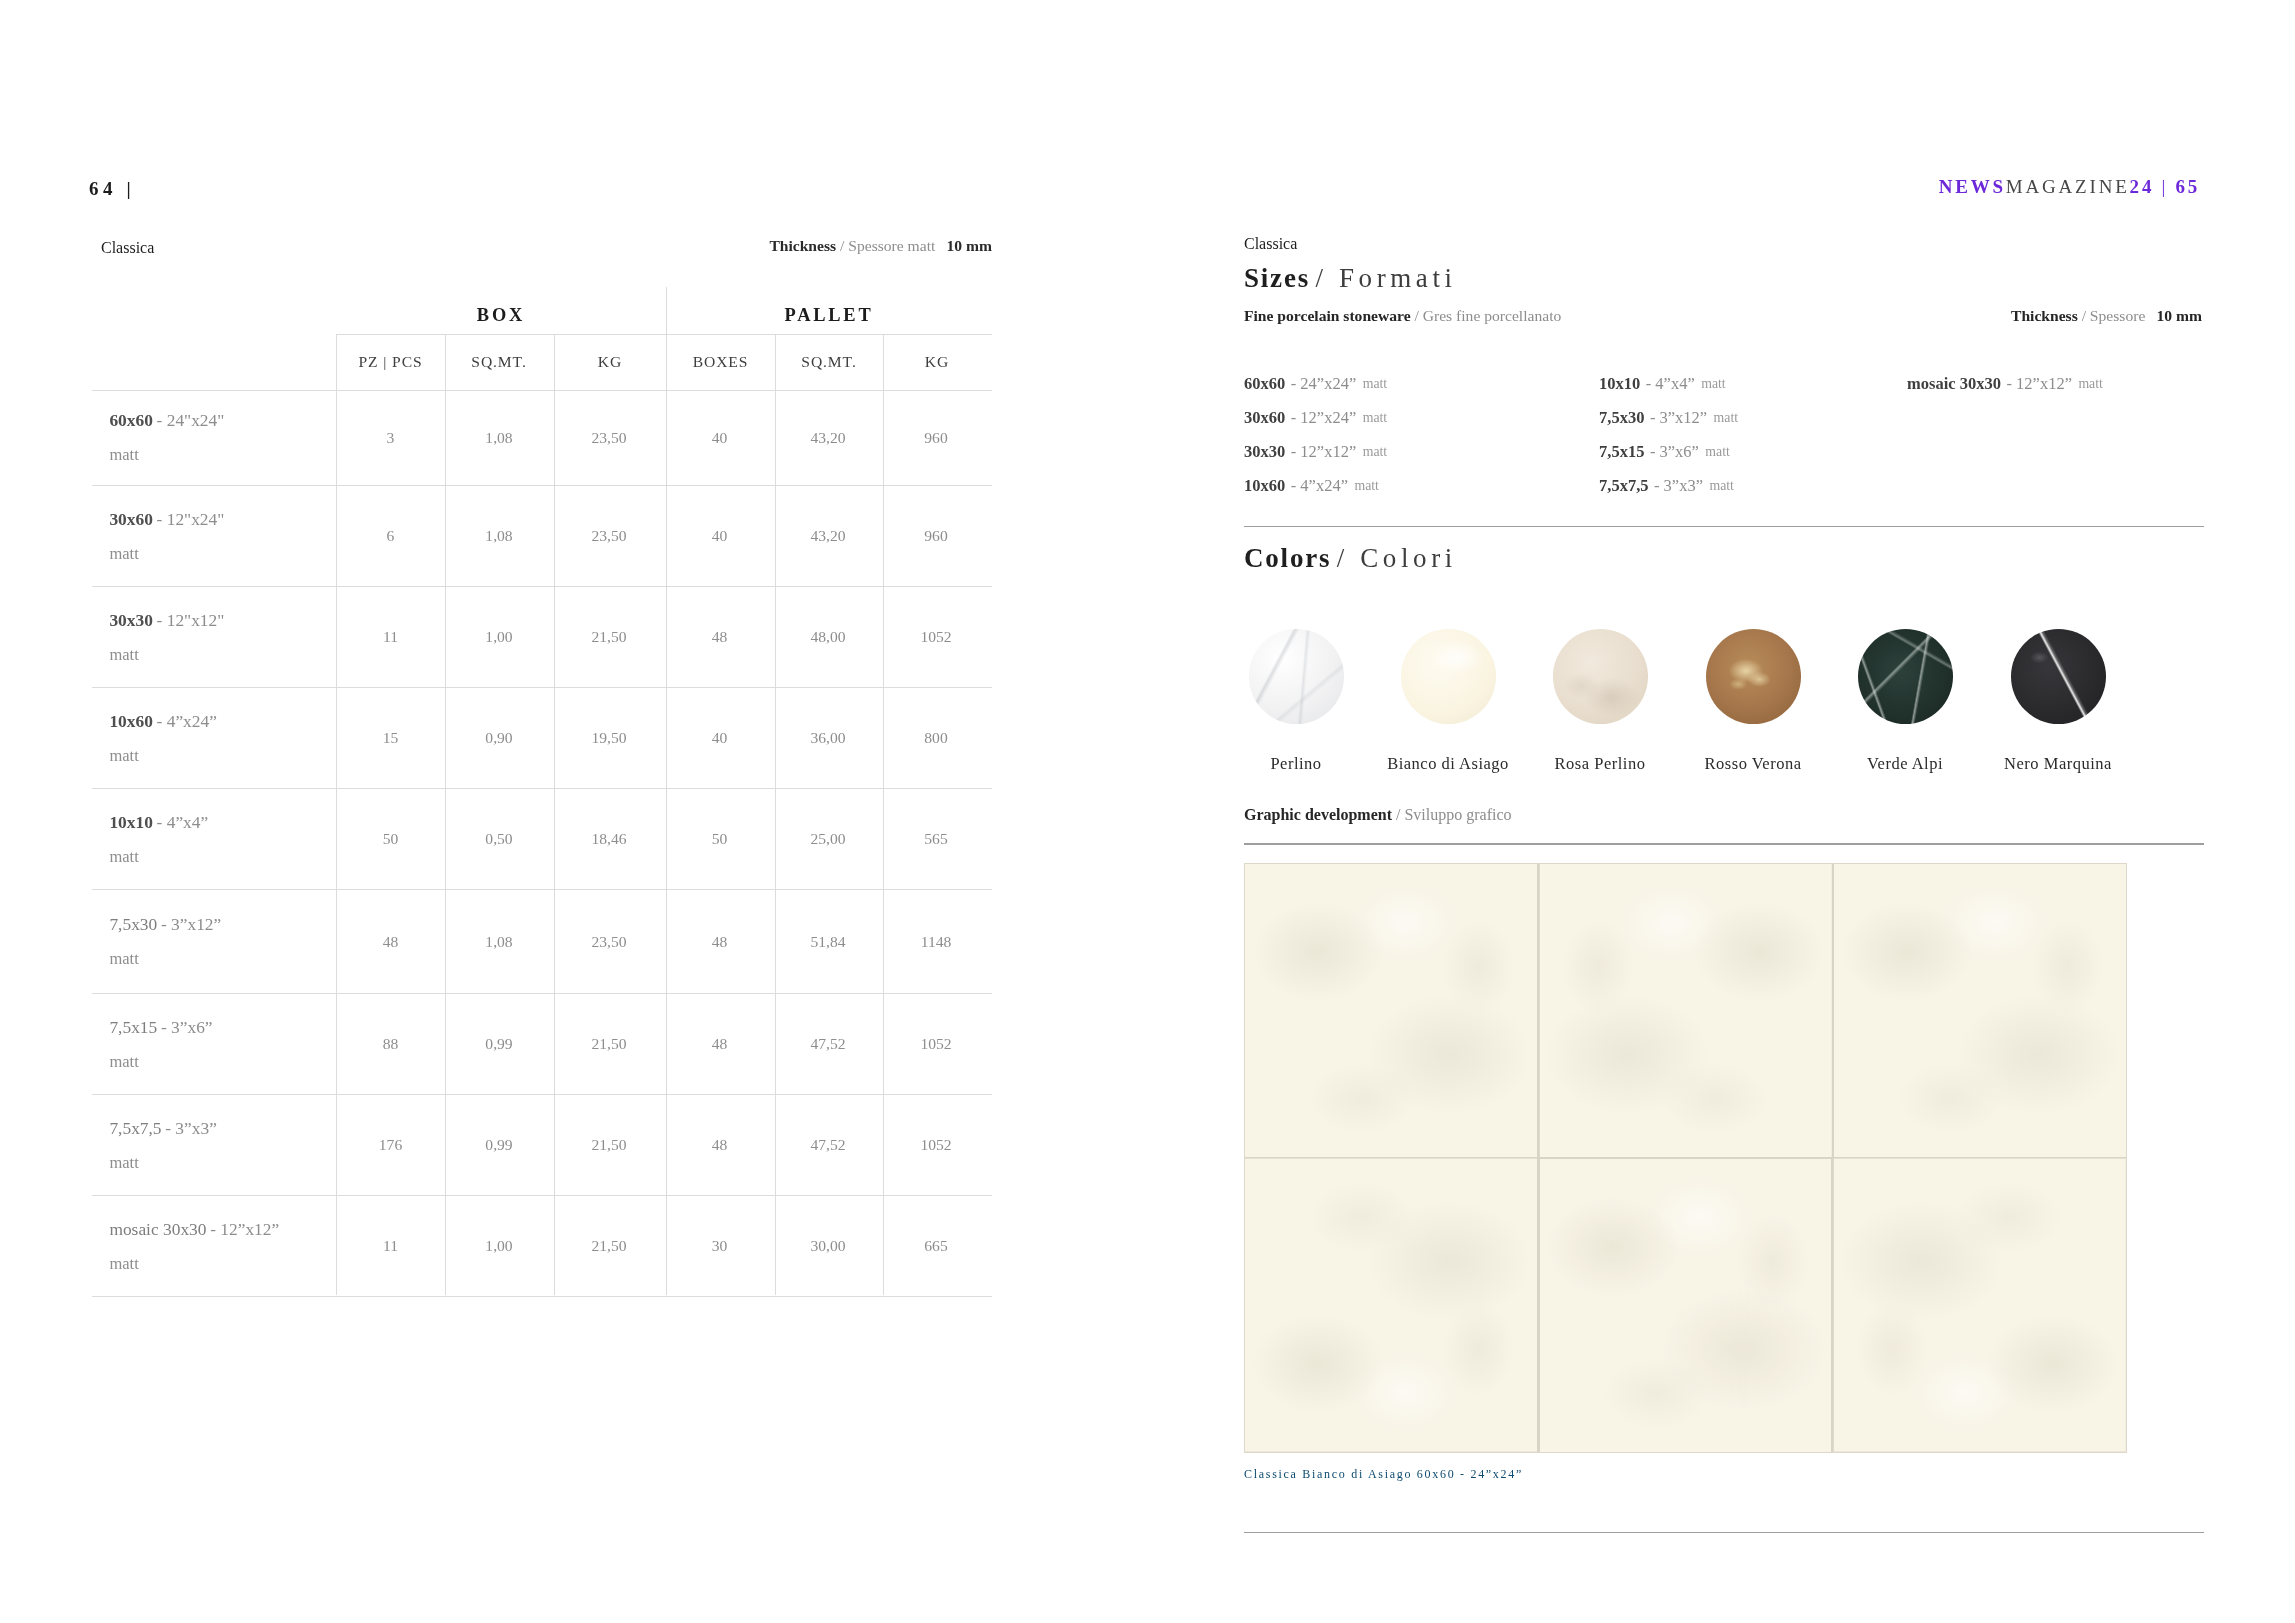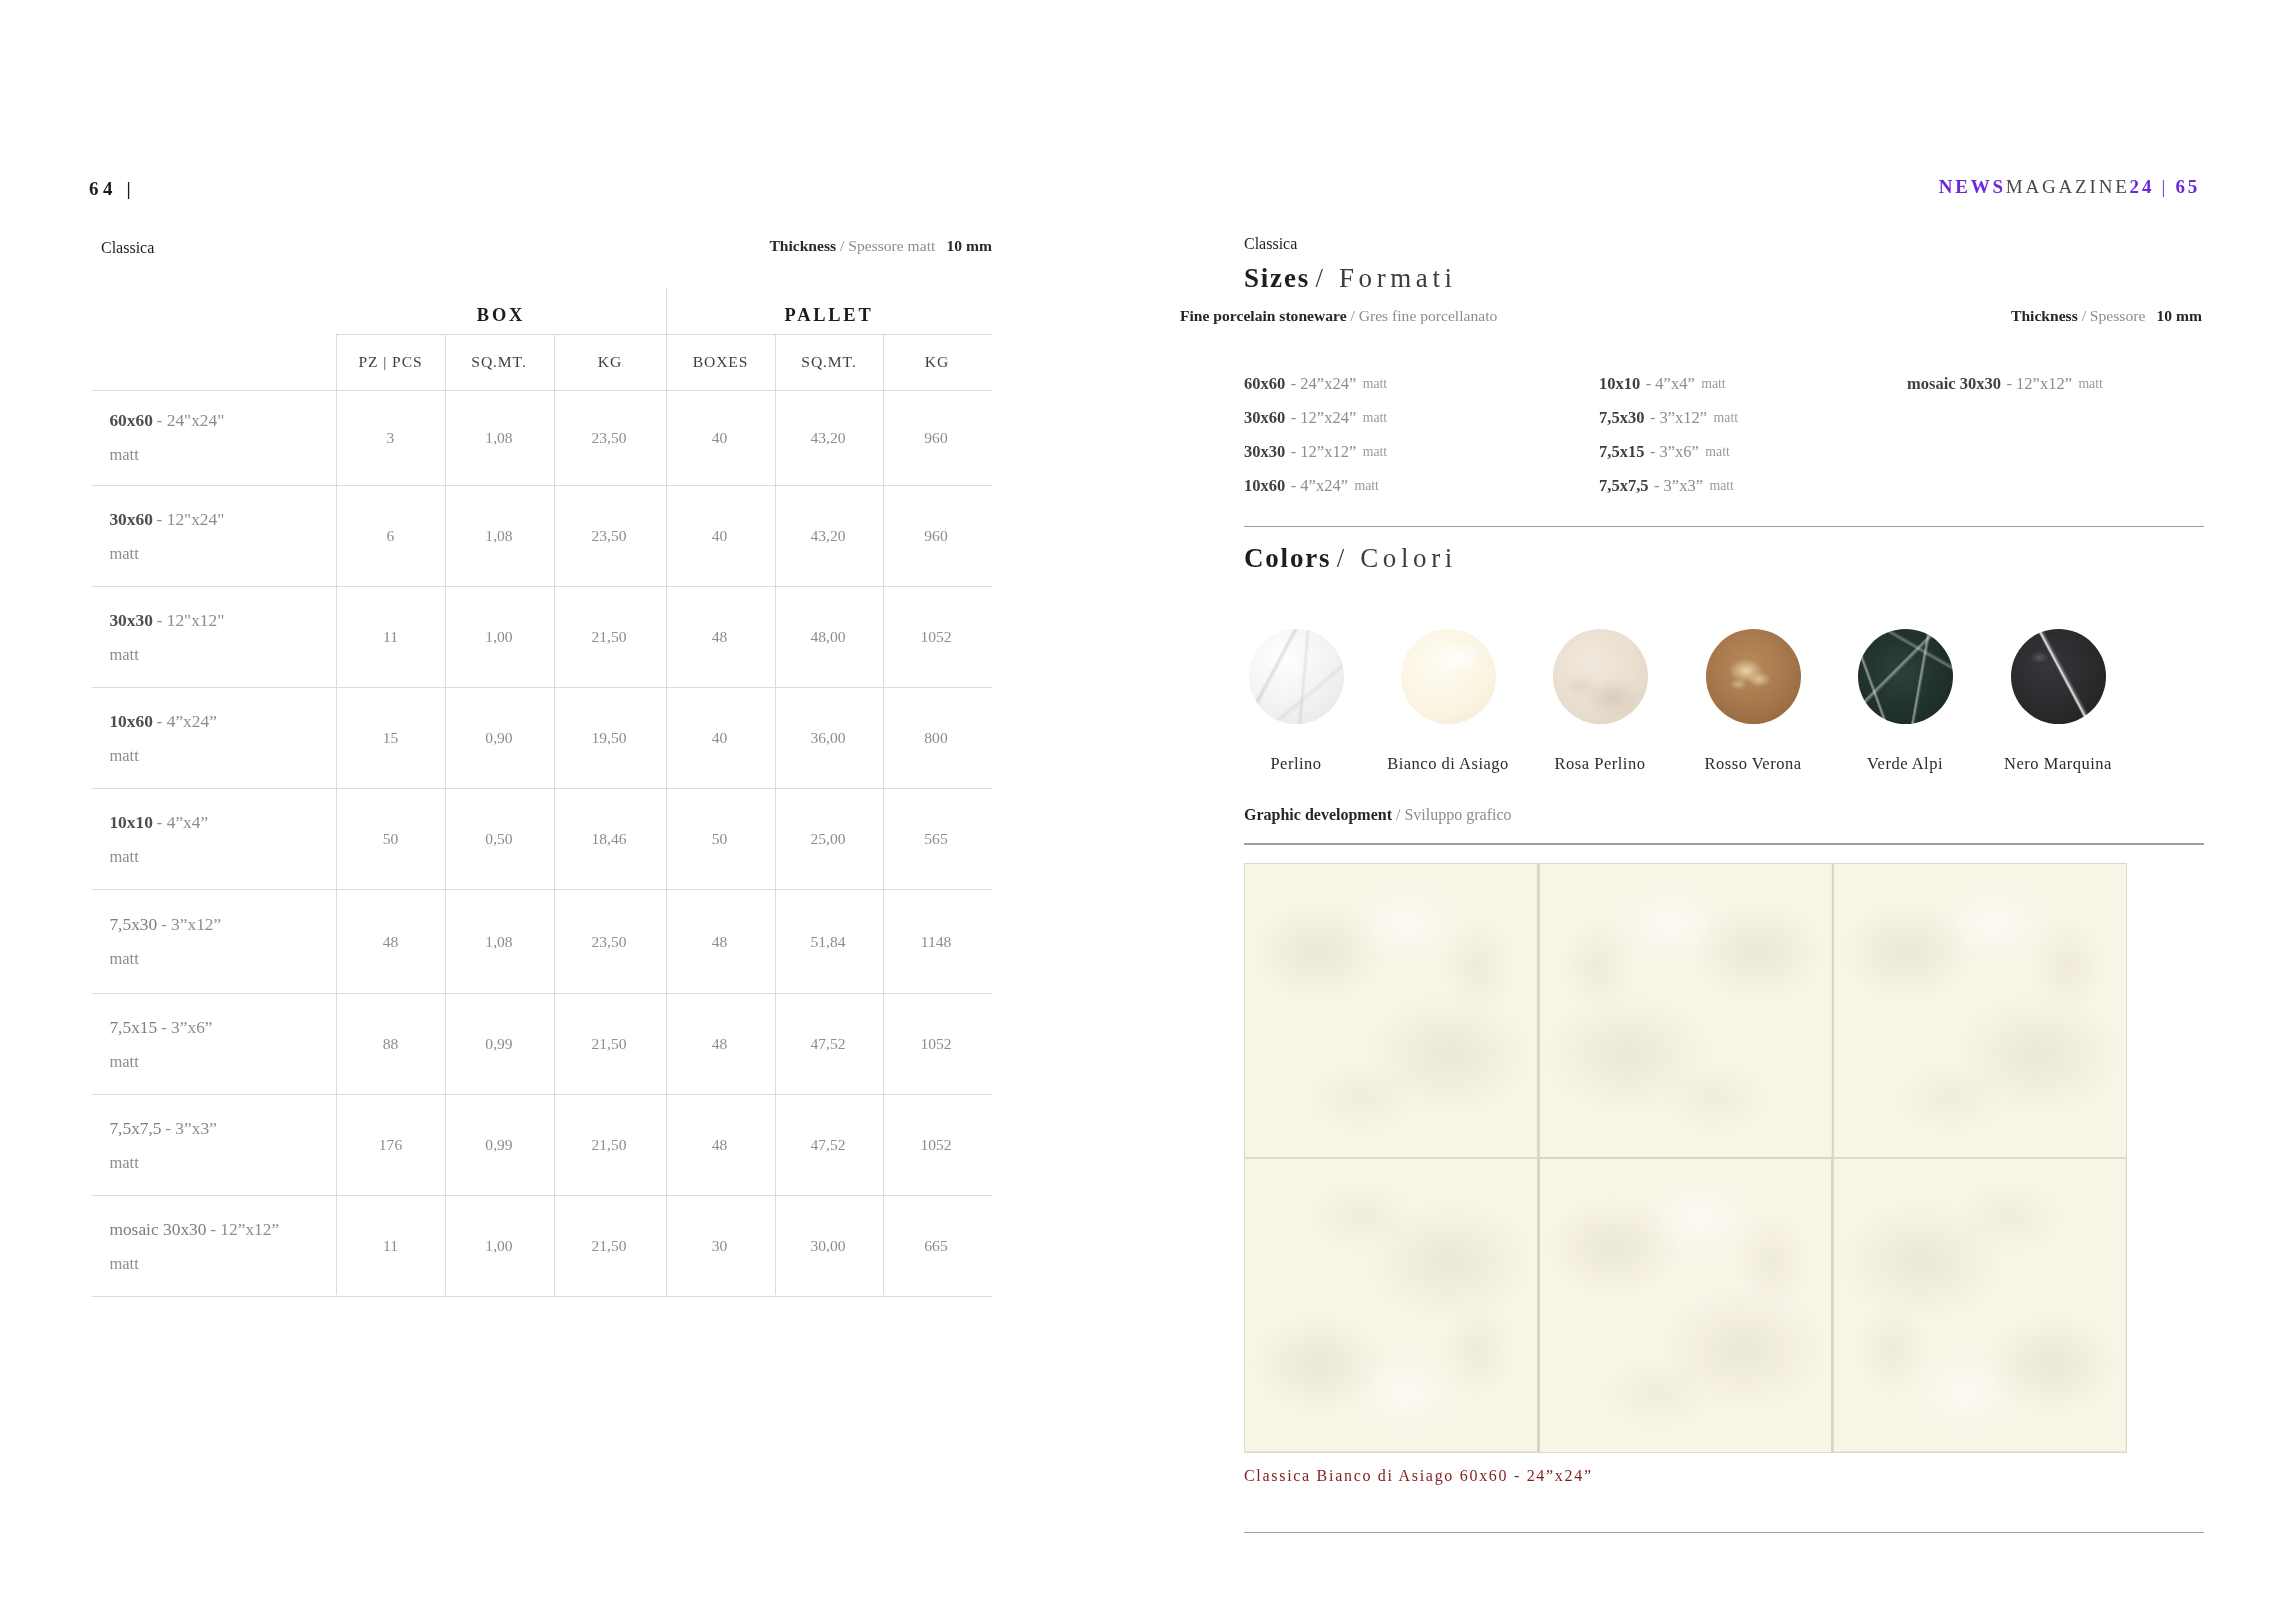--- a/index.html
+++ b/index.html
@@ -82,21 +82,21 @@
   .tile-grid{position:absolute;left:1244px;top:863px;width:883px;height:590px;display:grid;grid-template-columns:repeat(3,1fr);grid-template-rows:repeat(2,1fr);gap:2.8px;background:#d8d4c6;border:0.9px solid #ddd8ca;box-sizing:border-box;}
   .tile{background-color:#f8f4e6;background-image:
     radial-gradient(ellipse 110px 83px at 25% 30%,rgba(203,198,178,.28),transparent 60%),
     radial-gradient(ellipse 138px 101px at 70% 65%,rgba(198,193,173,.24),transparent 60%),
     radial-gradient(ellipse 73px 55px at 55% 20%,rgba(255,255,255,.55),transparent 70%),
     radial-gradient(ellipse 55px 73px at 80% 35%,rgba(208,202,182,.22),transparent 65%),
     radial-gradient(ellipse 83px 55px at 40% 80%,rgba(210,205,186,.2),transparent 65%);}
   .tile:nth-child(2){transform:scaleX(-1);}
   .tile:nth-child(4){transform:scaleY(-1);}
   .tile:nth-child(6){transform:scale(-1,-1);}
-  .caption{font-size:16px;color:#7f1d1d;letter-spacing:1.7px;white-space:nowrap;}
+  .caption{font-size:12px;color:#0c4a6e;letter-spacing:1.7px;white-space:nowrap;}
 </style>
 </head>
 <body>
 
 <div class="abs page-num" style="left:89px;top:178px;">64 |</div>
 <div class="abs collection" style="left:101px;top:239px;">Classica</div>
 
 <div class="abs thick-line" style="left:551px;top:237px;width:441px;">
   <span class="b">Thickness</span>
   <span class="g">/ Spessore matt</span>
@@ -236,21 +236,21 @@
 <div class="abs masthead" style="right:96px;top:176px;">
   <span class="b">NEWS</span><span class="l">MAGAZINE</span><span class="b">24</span><span class="b div">|</span><span class="b">65</span>
 </div>
 
 <div class="abs collection" style="left:1244px;top:235px;">Classica</div>
 
 <div class="abs sec-heading" style="left:1244px;top:263px;">
   <span class="en">Sizes</span><span class="it">/ Formati</span>
 </div>
 
-<div class="abs sub-line" style="left:1180px;top:307px;">
+<div class="abs sub-line" style="left:1244px;top:307px;">
   <span class="b">Fine porcelain stoneware</span>
   <span class="g">/ Gres fine porcellanato</span>
 </div>
 
 <div class="abs sub-line" style="left:1837px;top:307px;width:365px;text-align:right;">
   <span class="b">Thickness</span>
   <span class="g">/ Spessore</span>
   <span class="v">10 mm</span>
 </div>
 

